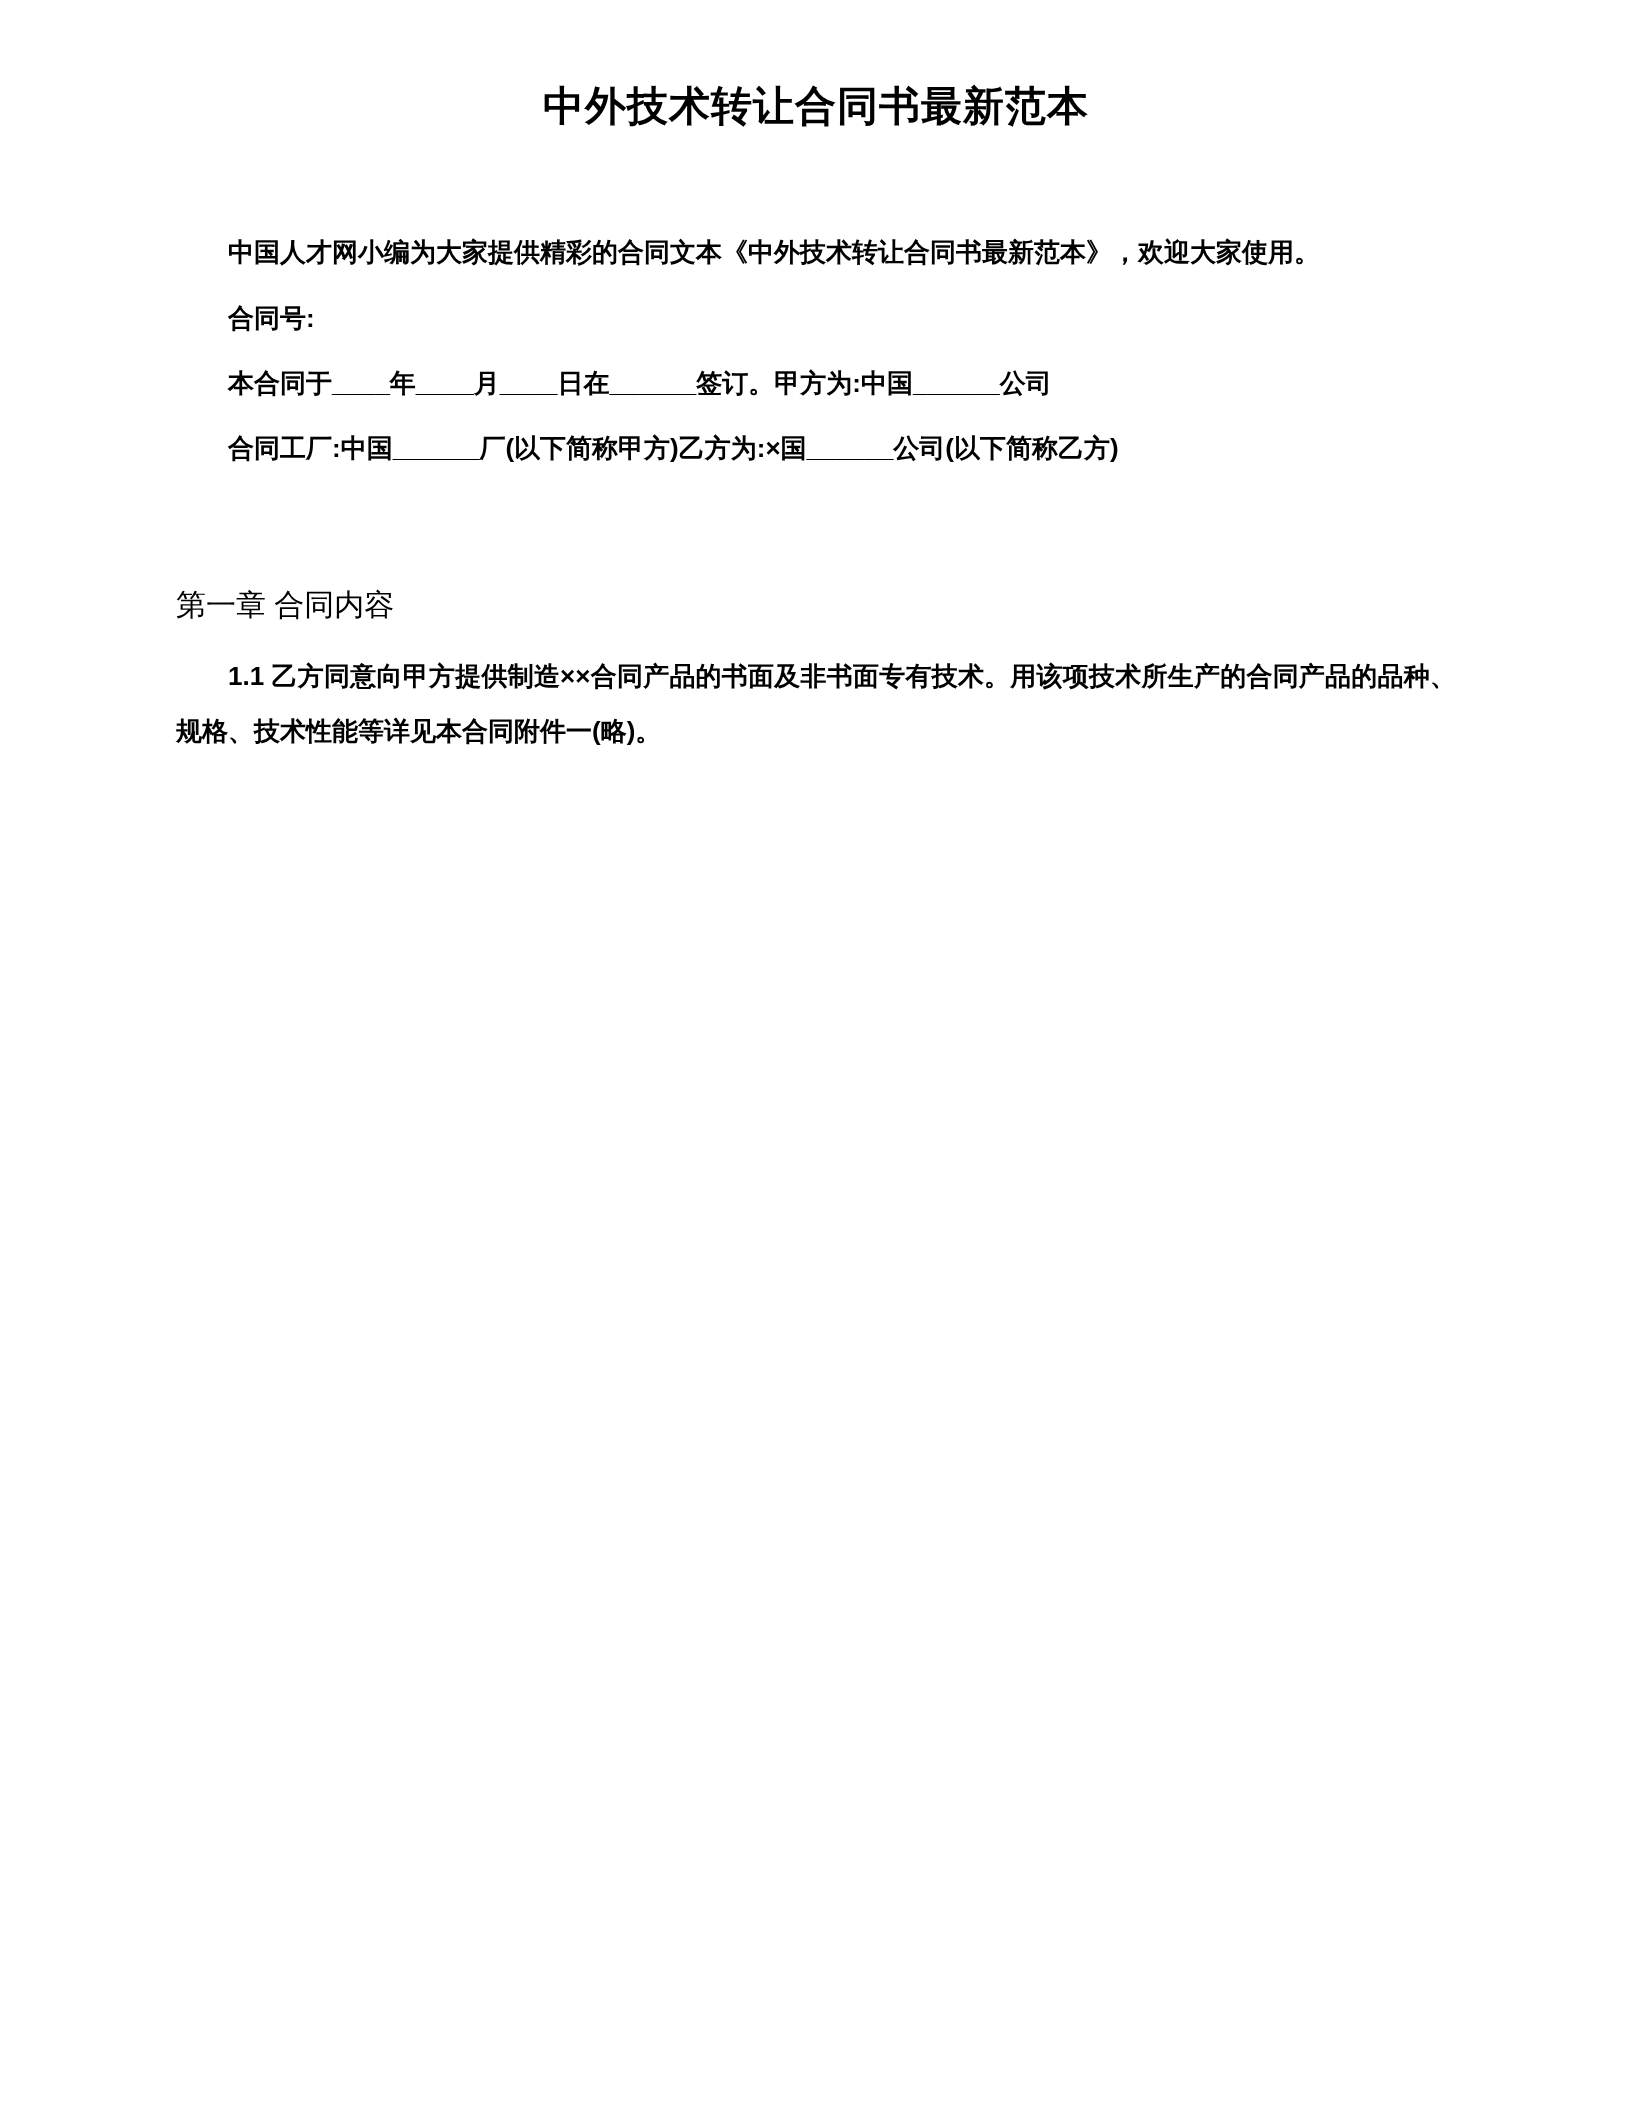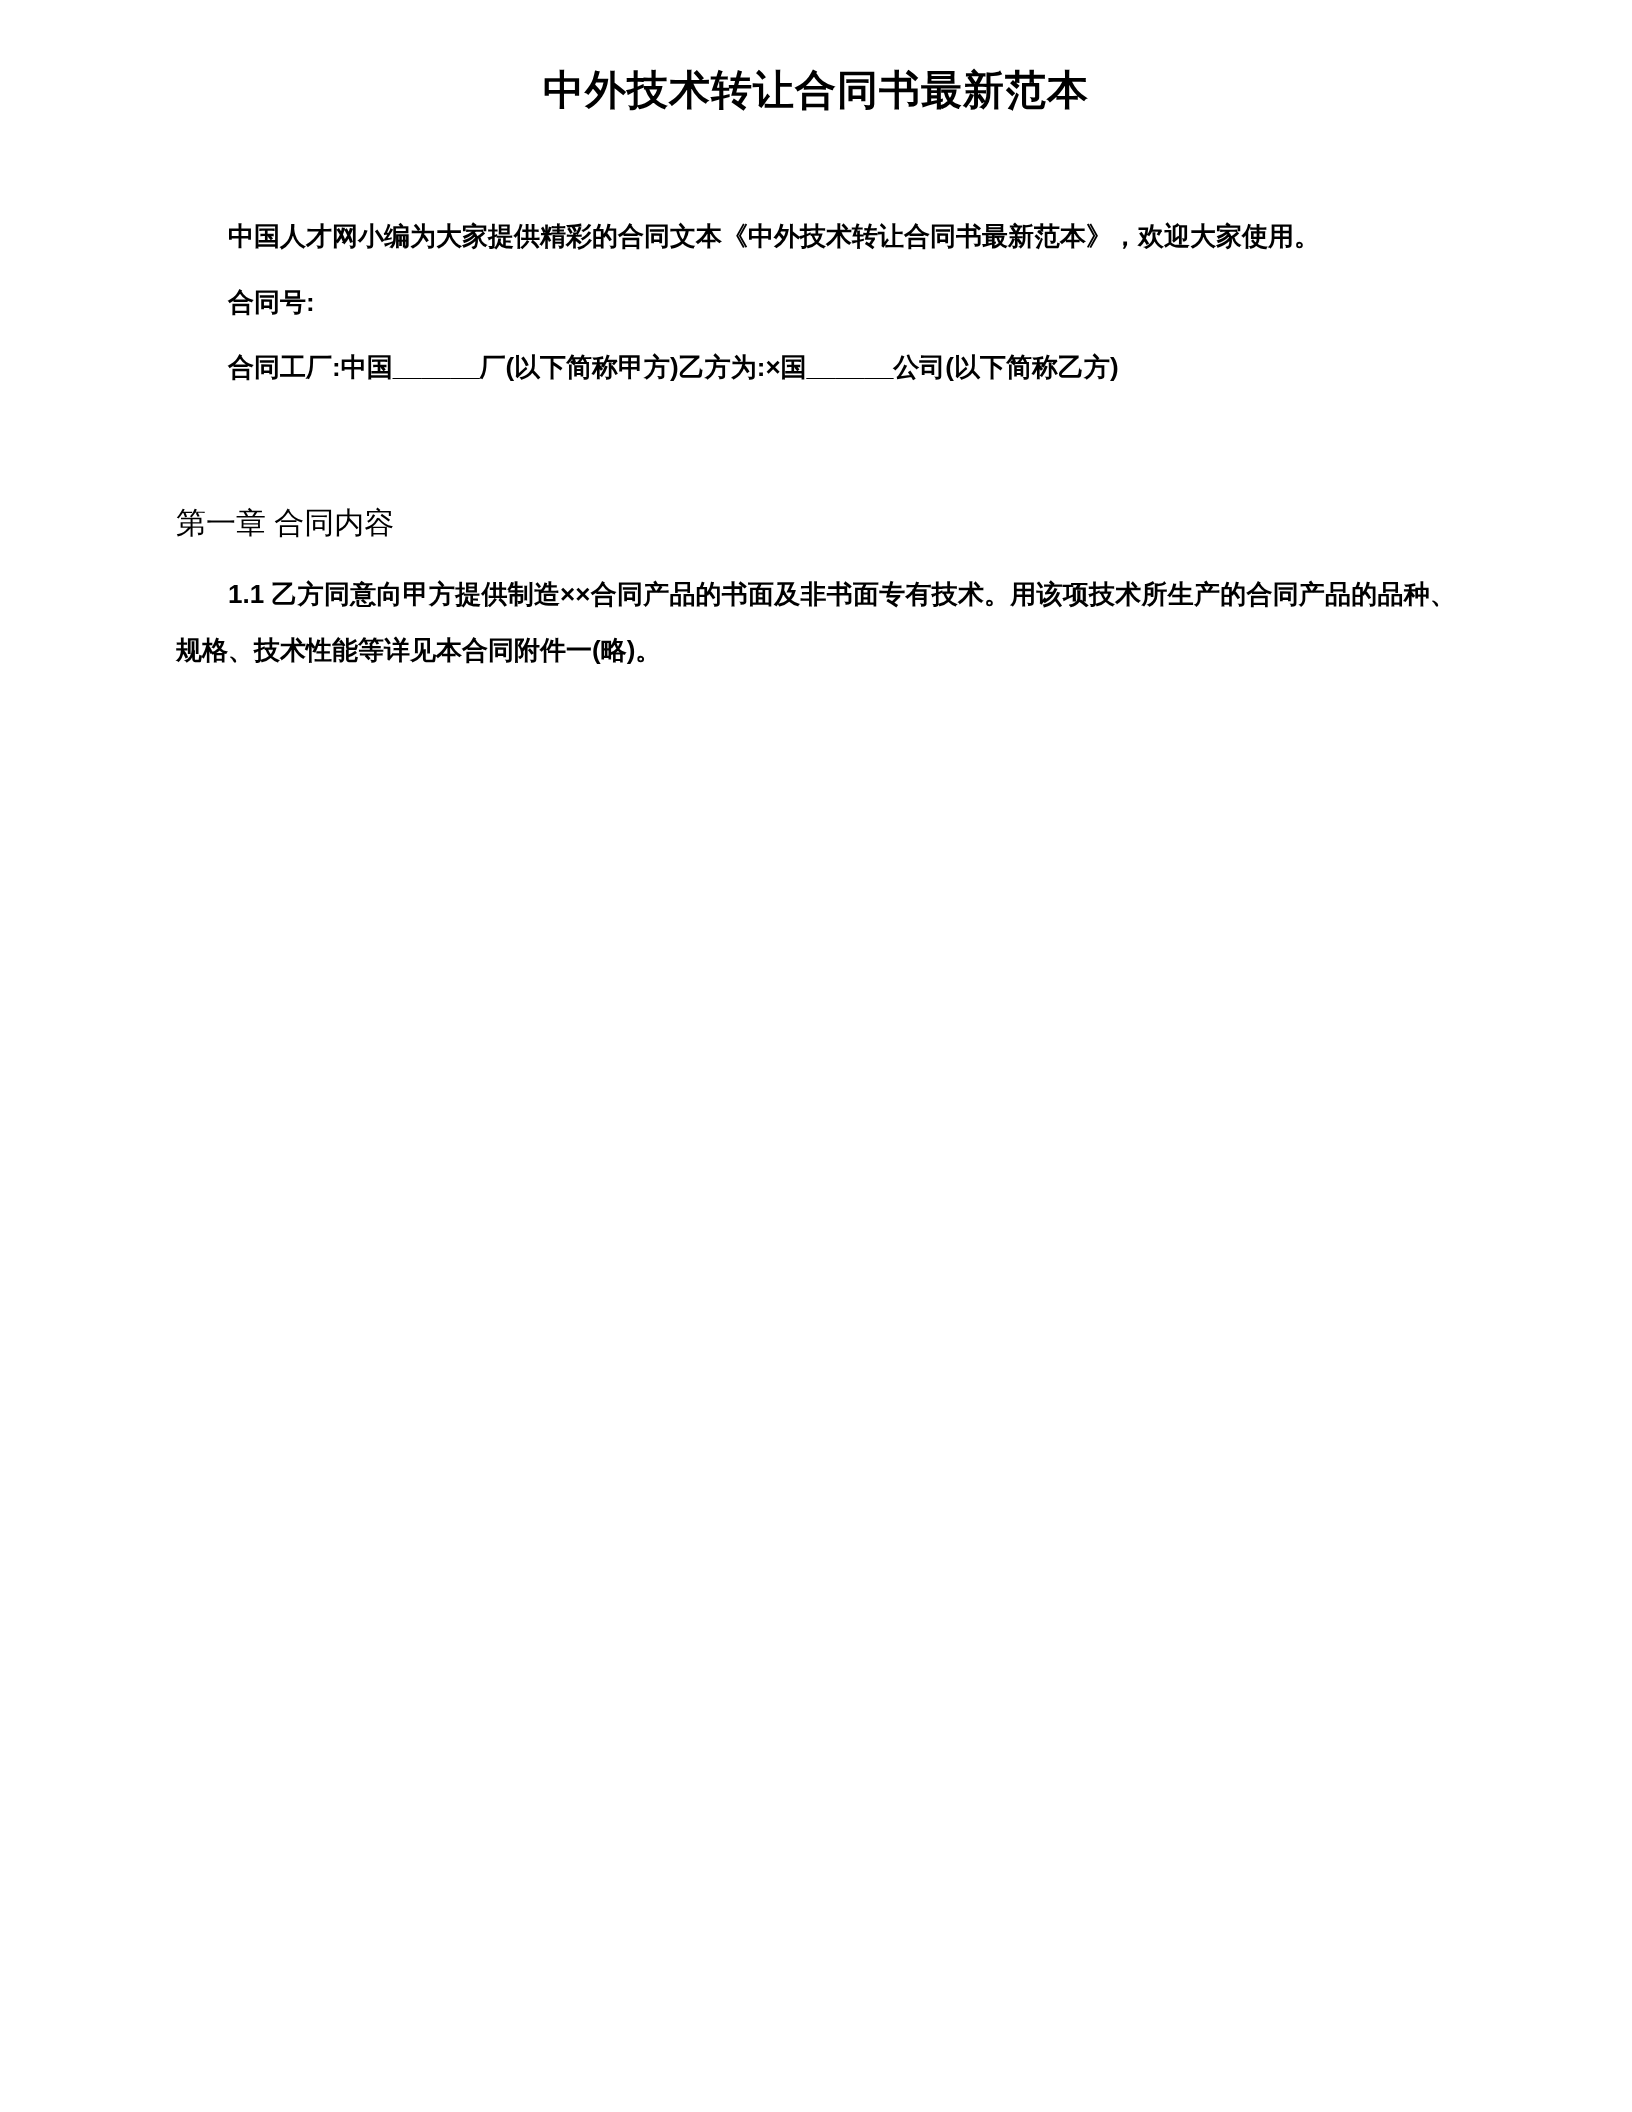--- a/index.html
+++ b/index.html
@@ -10,21 +10,21 @@
   }
   body {
     font-family: "Liberation Sans", "DejaVu Sans", sans-serif;
     color: #000000;
   }
   .page {
     width: 1632px;
     min-height: 2112px;
     margin: 0 auto;
     background: #ffffff;
-    padding: 64px 176px 80px 176px;
+    padding: 80px 176px 80px 176px;
   }
   .doc-title {
     font-size: 41px;
     font-weight: 700;
     text-align: center;
     margin: 0 0 92px 0;
     letter-spacing: 1px;
     line-height: 1.3;
   }
   .para {
@@ -48,20 +48,21 @@
 <body>
 
 <div class="page">
 
   <h1 class="doc-title">中外技术转让合同书最新范本</h1>
 
   <p class="para">中国人才网小编为大家提供精彩的合同文本《中外技术转让合同书最新范本》，欢迎大家使用。</p>
 
   <p class="para">合同号:</p>
 
+  <p class="para">本合同于____年____月____日在______签订。甲方为:中国______公司</p>
 
   <p class="para">合同工厂:中国______厂(以下简称甲方)乙方为:×国______公司(以下简称乙方)</p>
 
   <h2 class="chapter-heading">第一章 合同内容</h2>
 
   <p class="para">1.1 乙方同意向甲方提供制造××合同产品的书面及非书面专有技术。用该项技术所生产的合同产品的品种、规格、技术性能等详见本合同附件一(略)。</p>
 
 
 </div>
 

